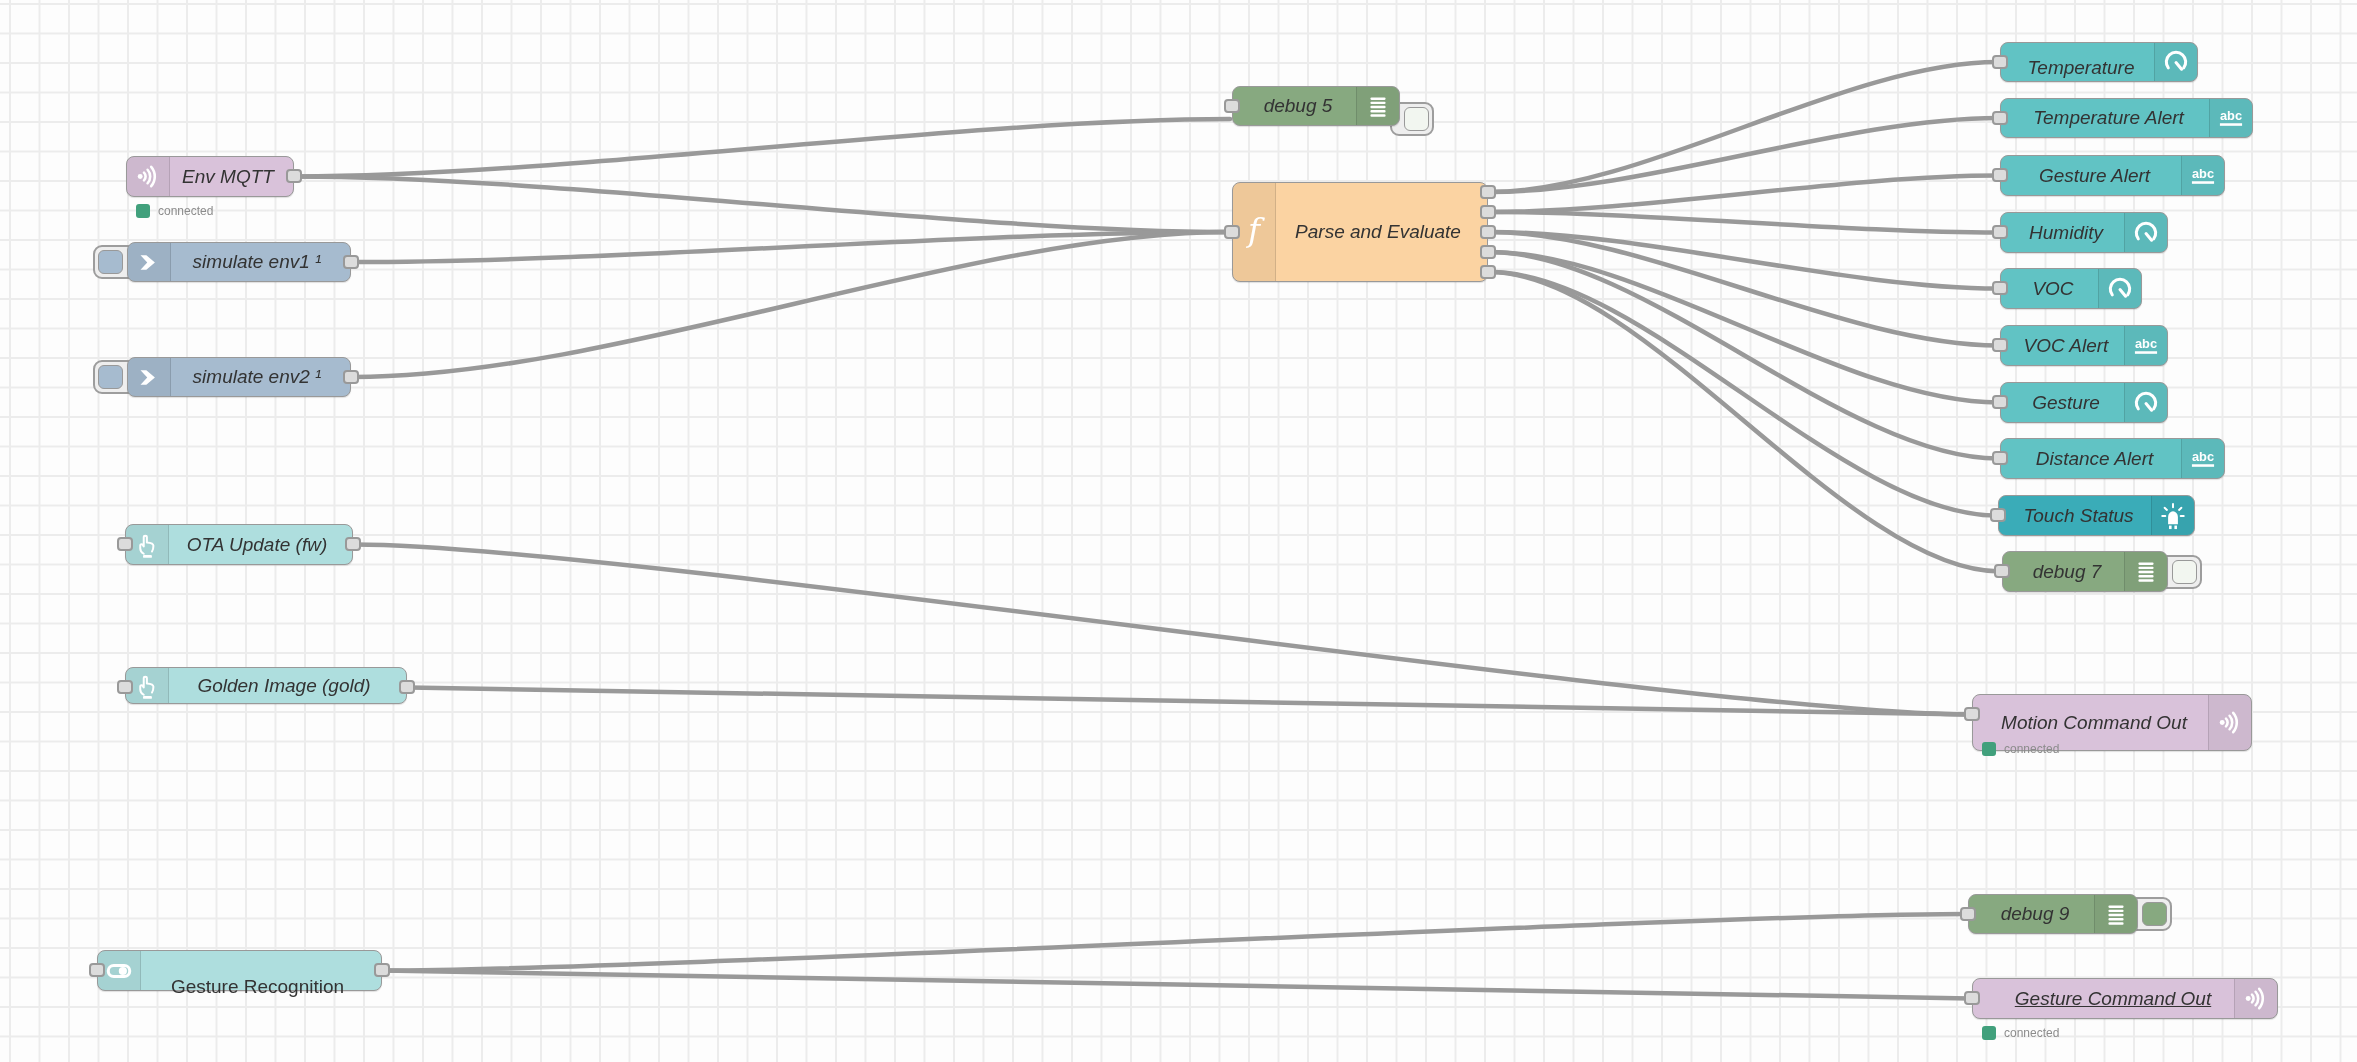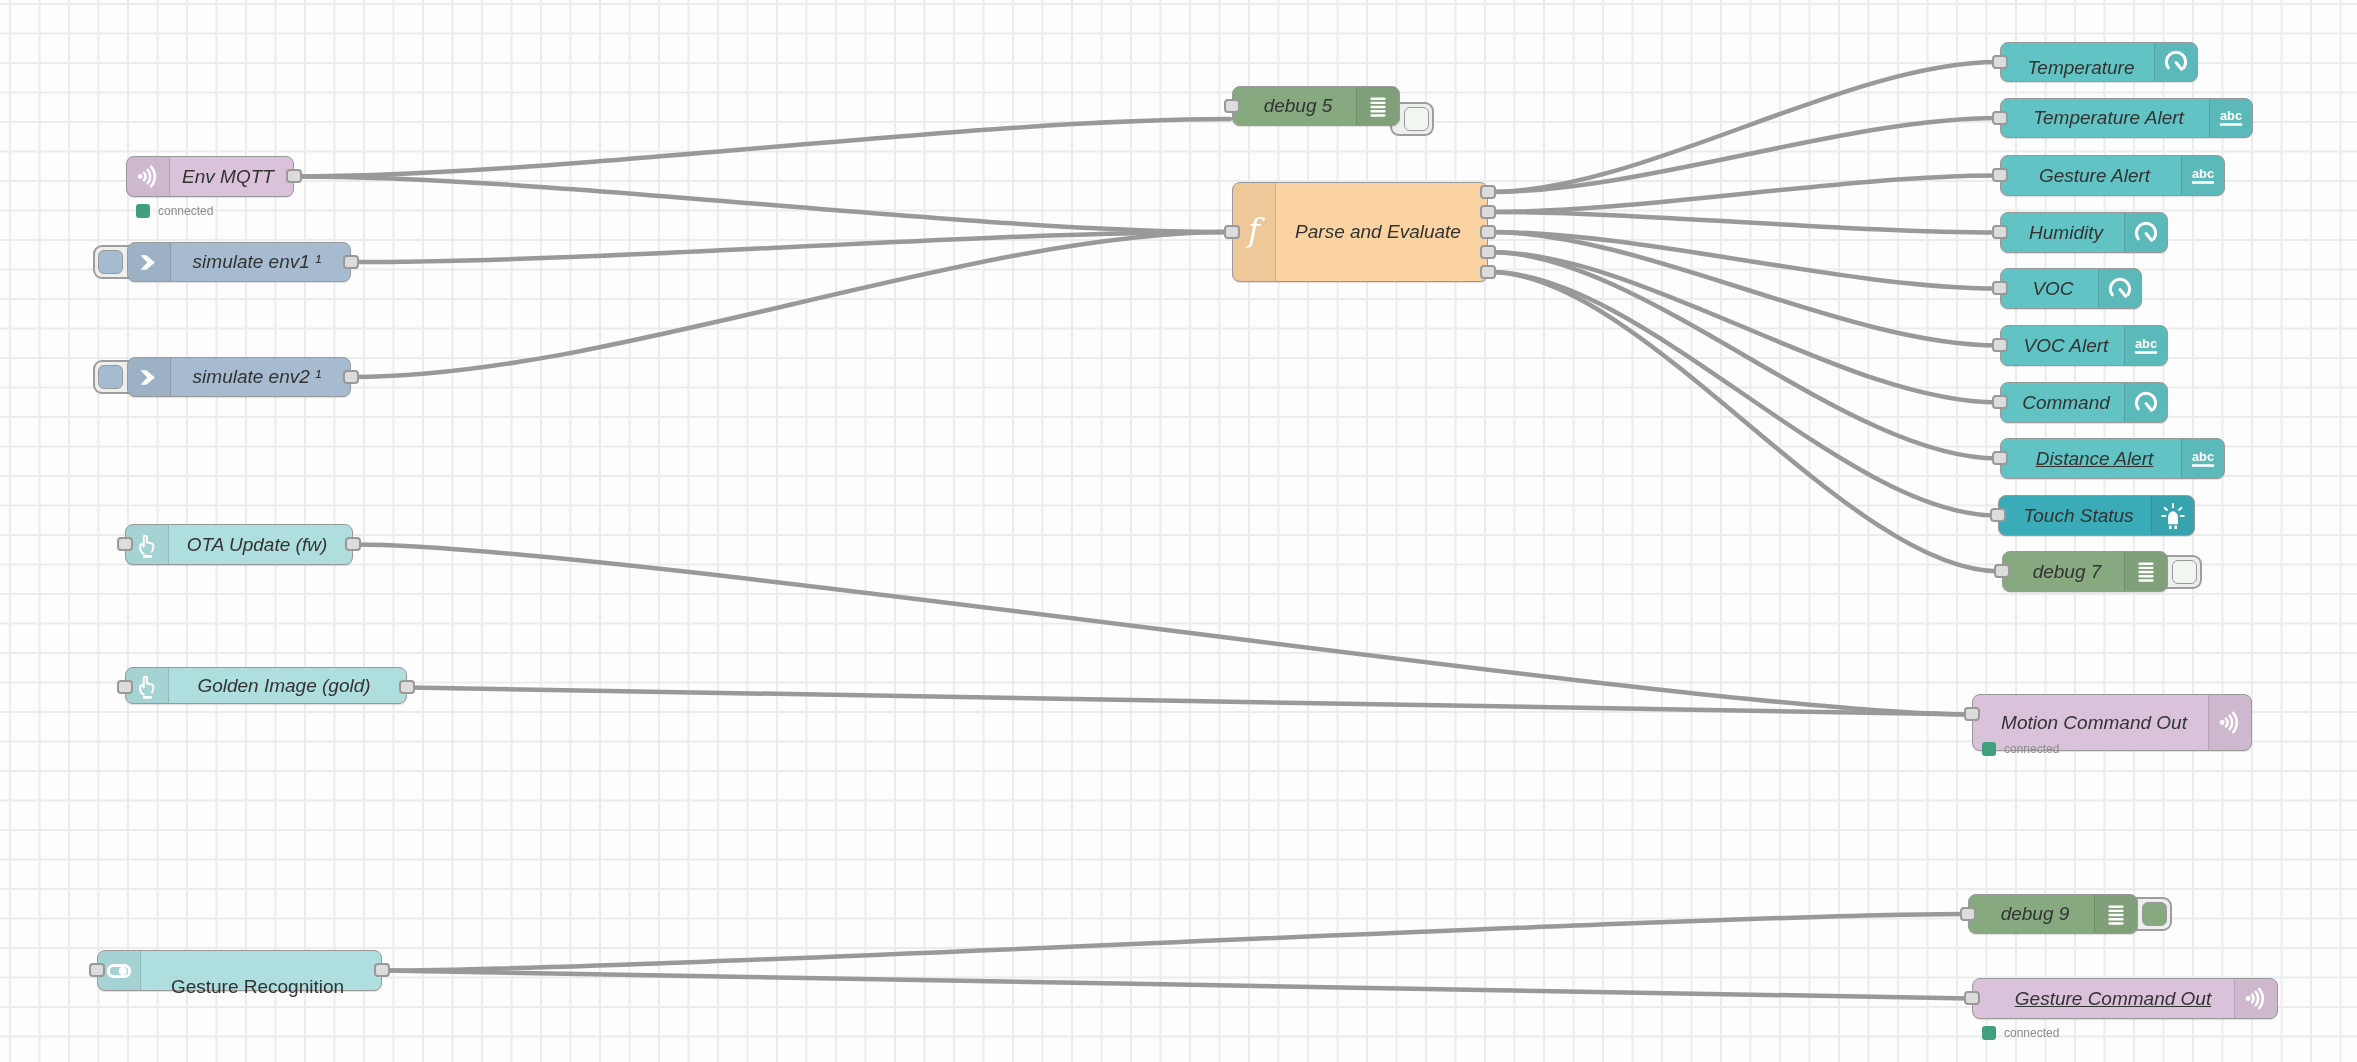--- a/index.html
+++ b/index.html
@@ -246,31 +246,31 @@
         <div class="node-label" style="left:6px;right:42px;">VOC Alert</div>
         <div class="port" style="left:-9px;top:12px;"></div>
       </div>
       <div class="node" style="left:2000px;top:382px;width:168px;height:41px;background:#61c3c4;">
         <div class="icon-zone right">
           <svg width="28" height="28" viewBox="0 0 24 24">
             <path d="M5.4,17 A8.3,8.3 0 1 1 18.6,17" stroke="#fff" stroke-width="2.6" fill="none" stroke-linecap="round"></path>
             <path d="M12,12.5 L16.8,18.2" stroke="#fff" stroke-width="2.6" stroke-linecap="round"></path>
           </svg>
         </div>
-        <div class="node-label" style="left:6px;right:42px;">Command</div>
+        <div class="node-label" style="left:6px;right:42px;">Gesture</div>
         <div class="port" style="left:-9px;top:12px;"></div>
       </div>
       <div class="node" style="left:2000px;top:438px;width:225px;height:41px;background:#61c3c4;">
         <div class="icon-zone right">
           <svg width="30" height="28" viewBox="0 0 24 24">
             <text x="12" y="13.5" font-size="11" font-weight="bold" font-family="Liberation Sans,sans-serif" fill="#fff" text-anchor="middle">abc</text>
             <rect x="2.5" y="16.5" width="19" height="2.2" fill="#fff"></rect>
           </svg>
         </div>
-        <div class="node-label" style="left:6px;right:42px;text-decoration:underline;">Distance Alert</div>
+        <div class="node-label" style="left:6px;right:42px;">Distance Alert</div>
         <div class="port" style="left:-9px;top:12px;"></div>
       </div>
       <div class="node" style="left:1998px;top:495px;width:197px;height:41px;background:#3aacb8;">
         <div class="icon-zone right">
           <svg width="28" height="28" viewBox="0 0 24 24">
             <path d="M7.8,19 v-6.2 a4.2,4.8 0 0 1 8.4,0 V19 z" fill="#fff"></path>
             <rect x="8.6" y="20.2" width="2.2" height="3" fill="#fff"></rect>
             <rect x="13.2" y="20.2" width="2.2" height="3" fill="#fff"></rect>
             <g stroke="#fff" stroke-width="1.7" stroke-linecap="round">
               <path d="M12,1.8 v2.6"></path>

